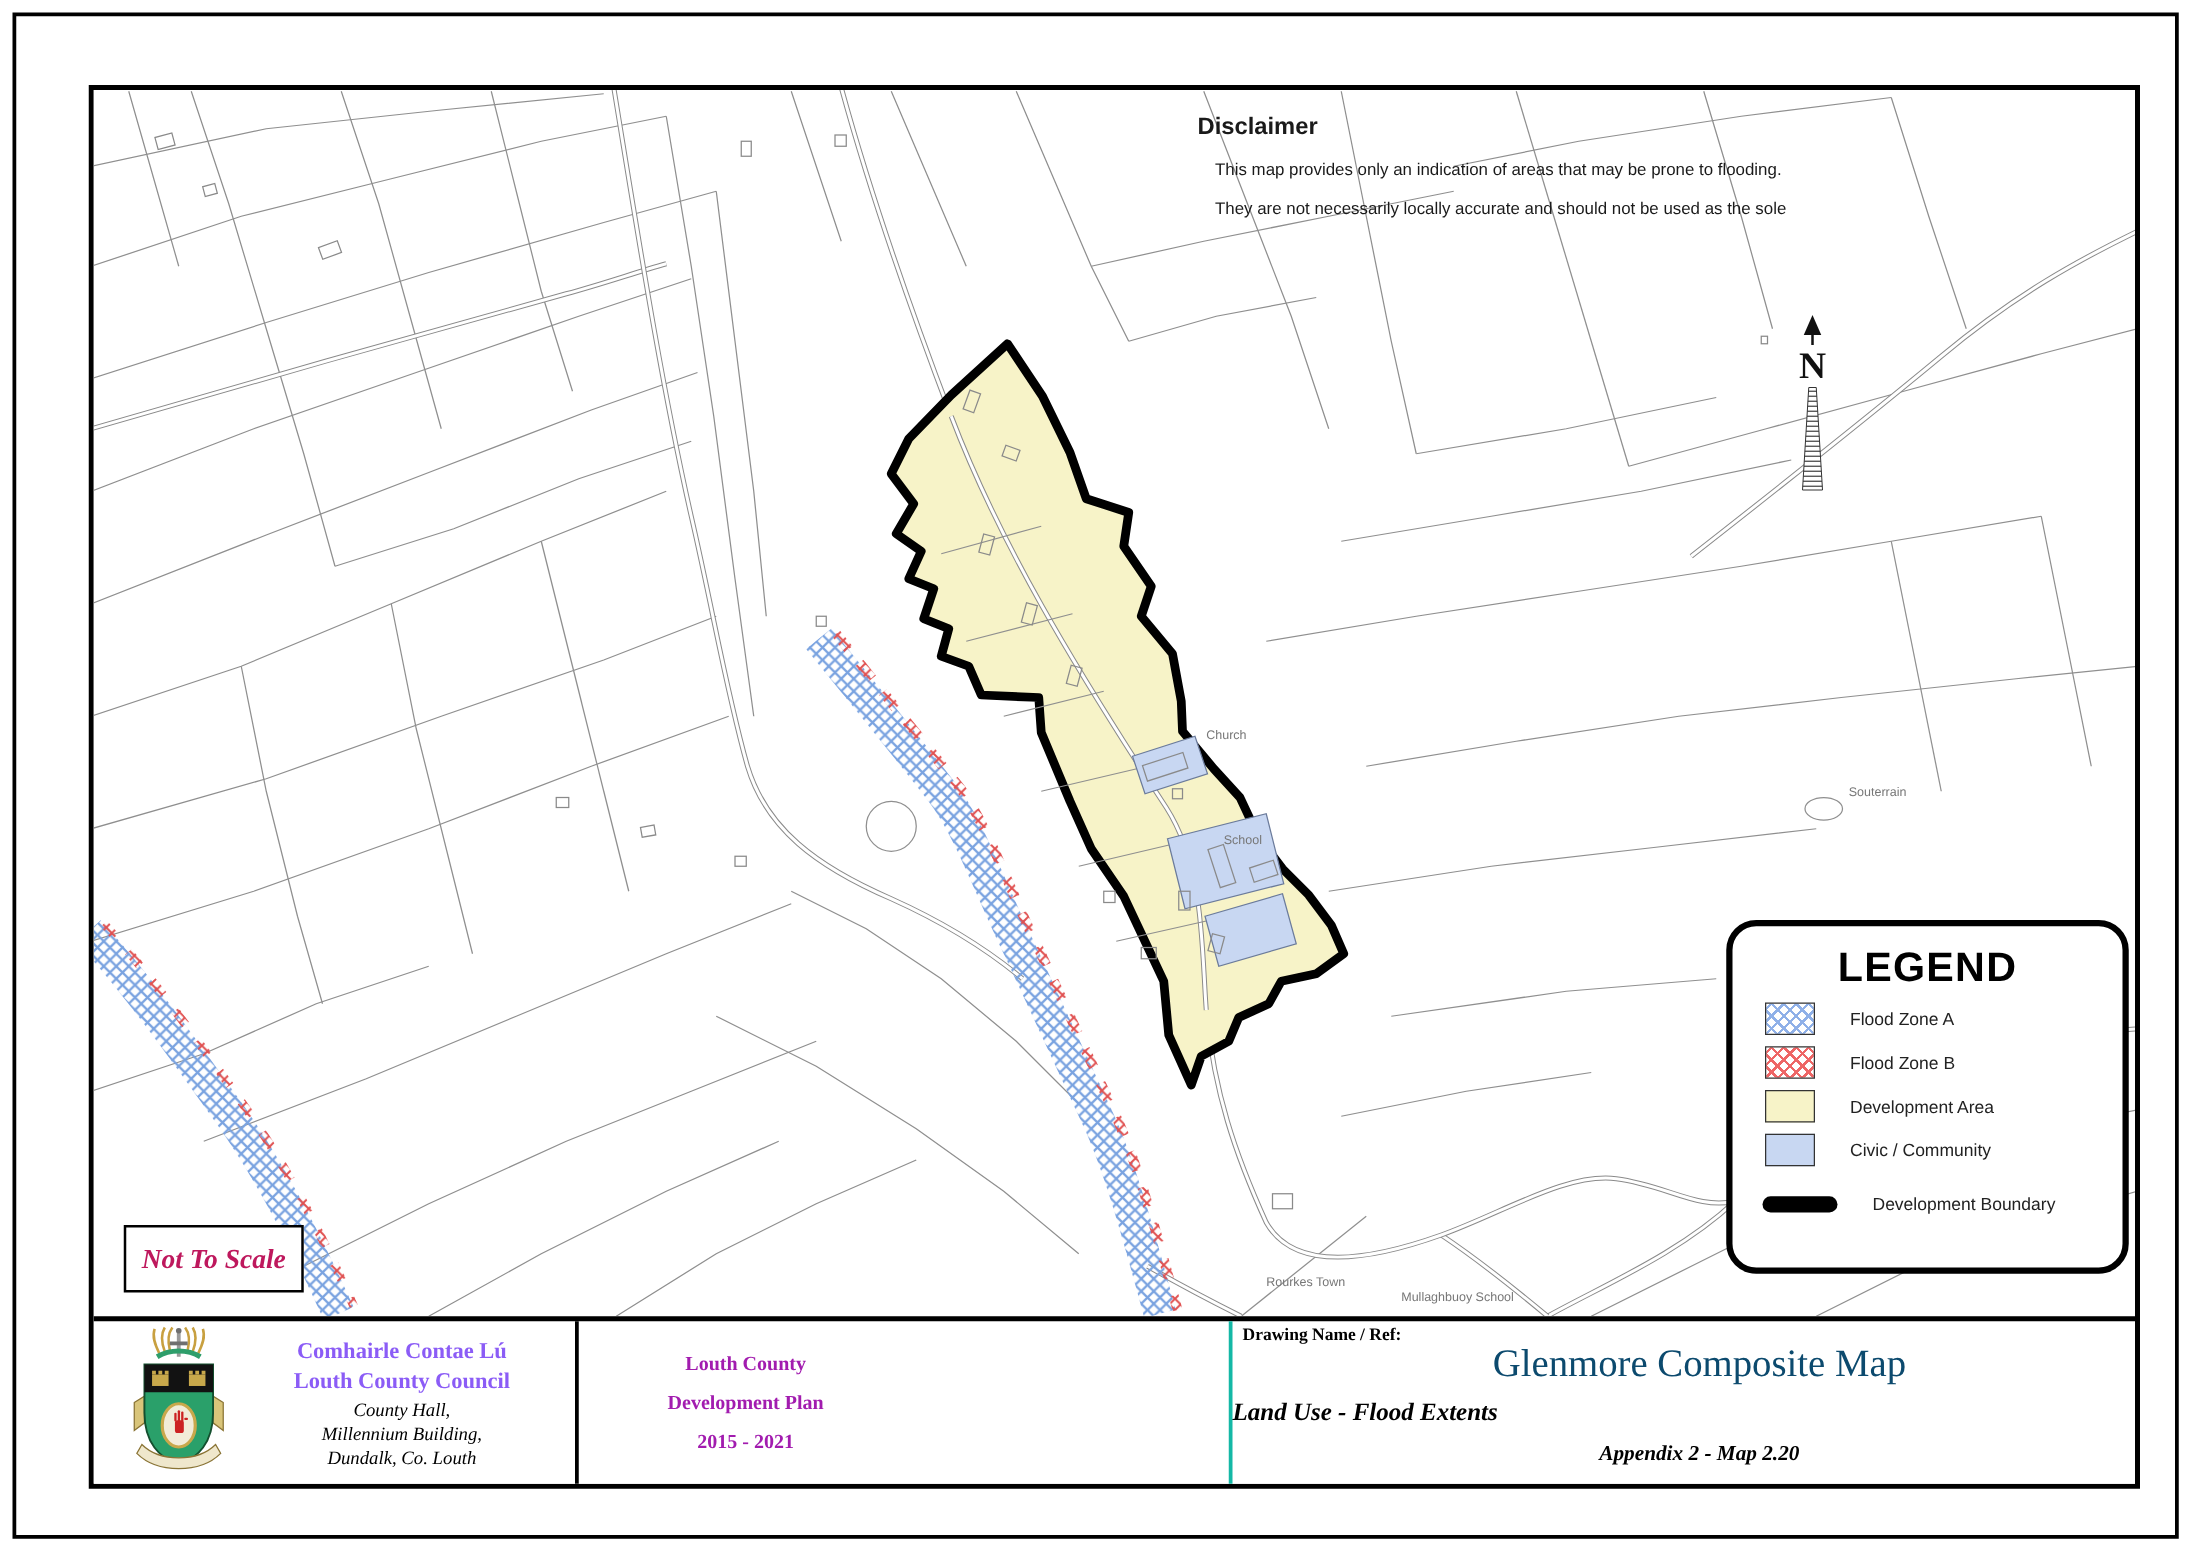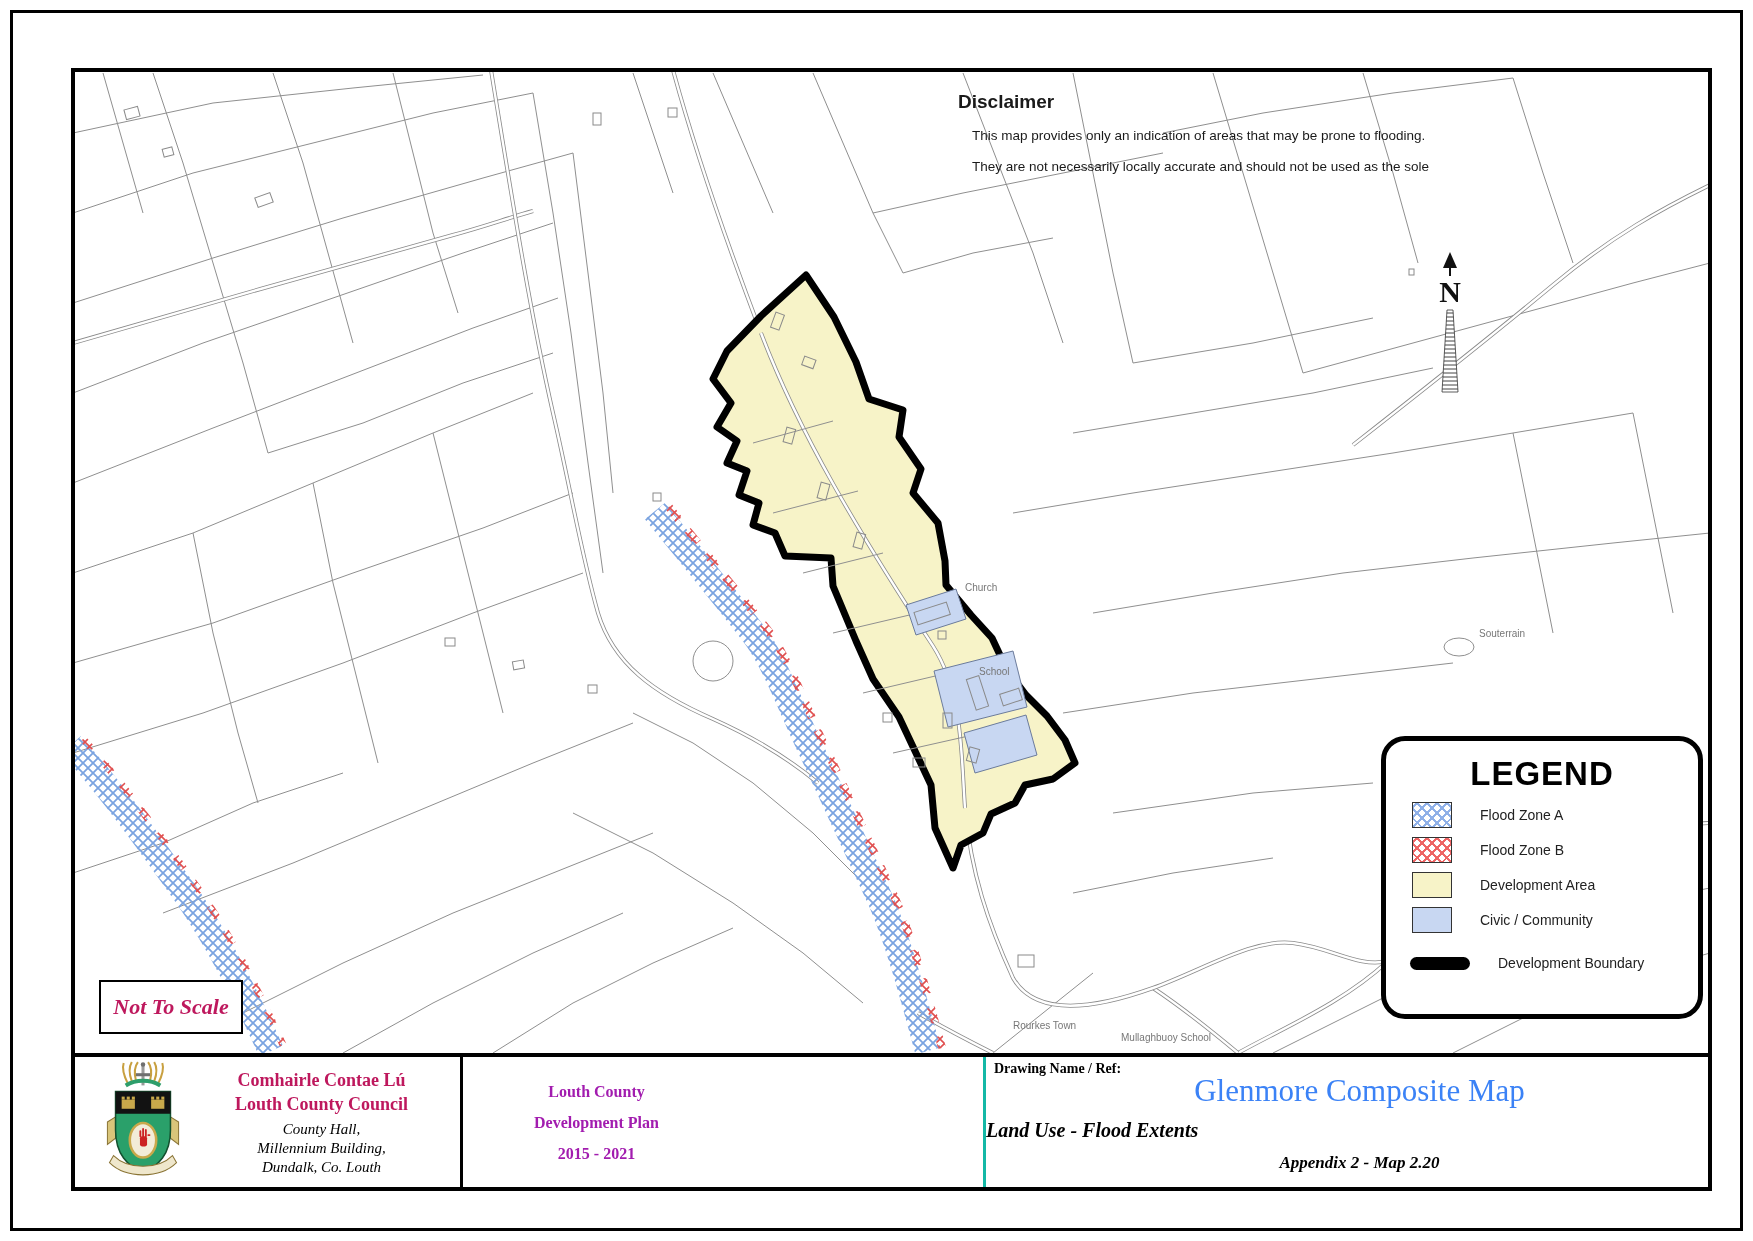--- a/index.html
+++ b/index.html
@@ -39,29 +39,29 @@
 
   
   .footer{position:relative;width:1633px;height:130px;border-top:4px solid #000;background:#fff;font-family:"Liberation Serif",serif;}
   .fcell{position:absolute;top:0;height:130px;box-sizing:border-box;}
   .f-council{left:0;width:385px;display:flex;align-items:center;}
   .f-plan{left:385px;width:270px;border-left:3px solid #000;display:flex;align-items:center;justify-content:center;text-align:center;}
   .f-date{left:655px;width:228px;border-left:3px solid #000;}
   .f-draw{left:908px;width:750px;border-left:3px solid #14b8a6;}
   .crest{margin-left:22px;flex:0 0 auto;}
   .council-text{flex:1;text-align:center;padding-right:6px;}
-  .council-text .n1,.council-text .n2{font-weight:bold;font-size:18px;line-height:24px;color:#be185d;}
+  .council-text .n1,.council-text .n2{font-weight:bold;font-size:18px;line-height:24px;color:#8b5cf6;}
   .council-text .addr{font-style:italic;font-size:15px;line-height:19px;margin-top:4px;color:#000;}
   .plan-text{font-weight:bold;font-size:16px;line-height:31px;color:#a21caf;}
   .date-top{position:relative;height:56px;border-bottom:3px solid #000;box-sizing:border-box;}
   .date-label{position:absolute;left:7px;top:4px;font-weight:bold;font-size:14px;}
   .date-value{position:absolute;left:0;right:0;top:24px;text-align:center;font-weight:bold;font-style:italic;font-size:15px;}
   .date-bottom{padding-top:9px;text-align:center;font-style:italic;font-size:13px;line-height:18px;color:#000;}
   .draw-label{position:absolute;left:8px;top:4px;font-weight:bold;font-size:14px;}
-  .draw-title{position:absolute;left:0;right:0;top:16px;text-align:center;font-size:31px;color:#3b82f6;}
+  .draw-title{position:absolute;left:0;right:0;top:16px;text-align:center;font-size:31px;color:#0c4a6e;}
   .draw-sub{position:absolute;left:0;right:0;top:62px;font-weight:bold;font-style:italic;font-size:20px;}
   .draw-app{position:absolute;left:0;right:0;top:96px;text-align:center;font-weight:bold;font-style:italic;font-size:17px;}
 
   .maplbl{font-size:10px;fill:#777;}
   .fieldline{fill:none;stroke:#8f8f8f;stroke-width:1;}
   .road-c{fill:none;stroke:#8a8a8a;stroke-width:4;}
   .road-i{fill:none;stroke:#ffffff;stroke-width:2.4;}
   .bld{fill:none;stroke:#8a8a8a;stroke-width:1;}
 </style>
 </head>

